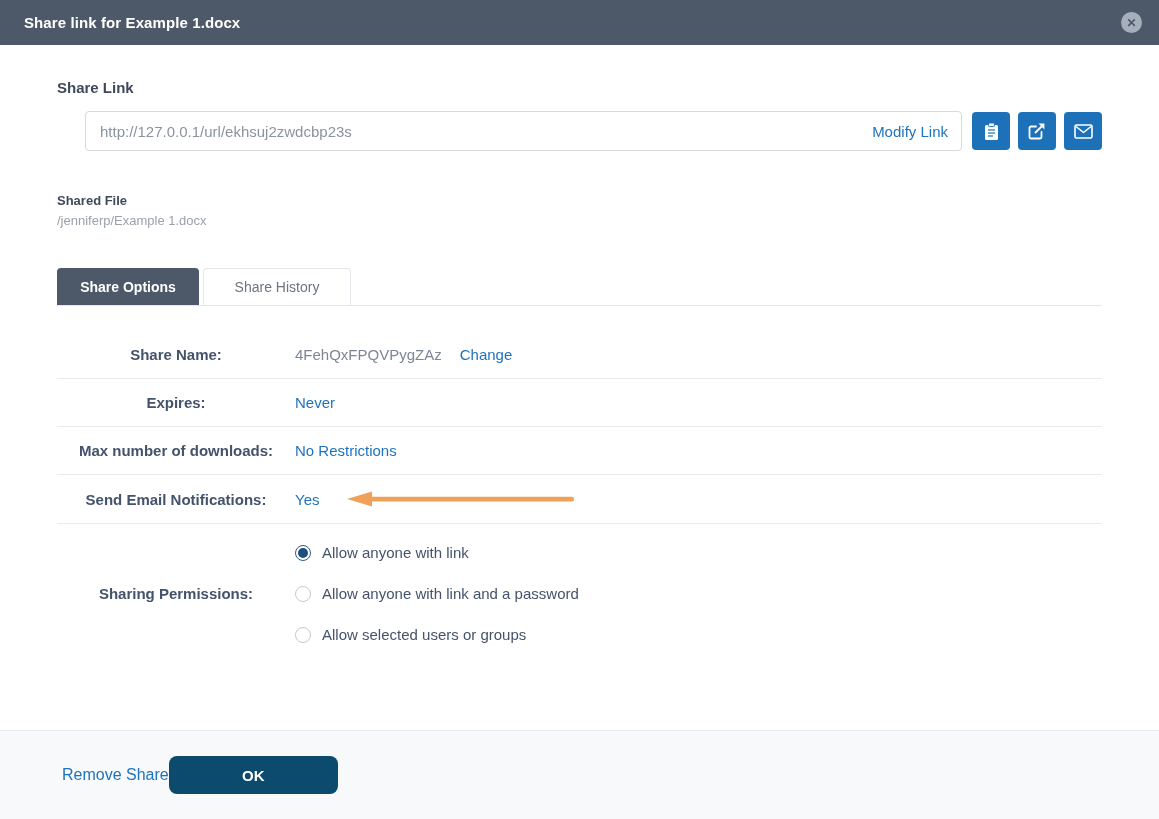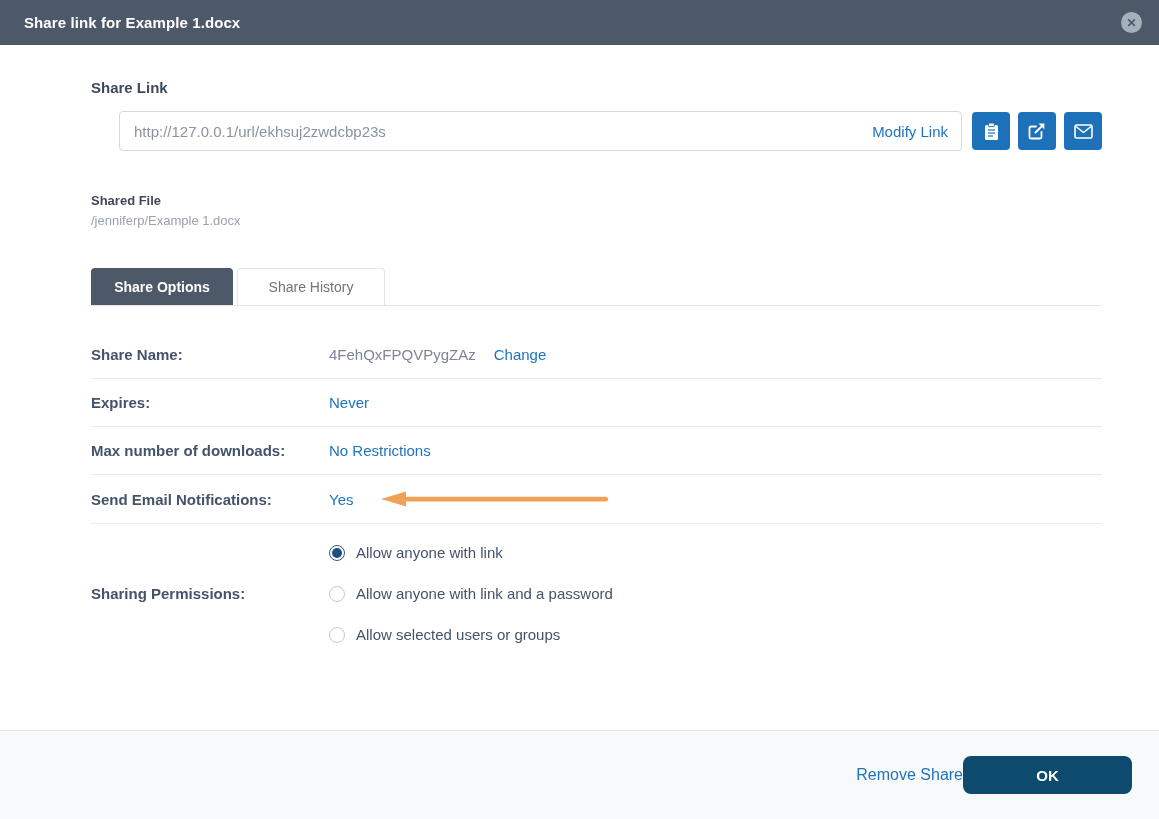--- a/index.html
+++ b/index.html
@@ -36,21 +36,21 @@
     align-items: center;
     justify-content: center;
     font-size: 12px;
     font-weight: bold;
     cursor: pointer;
     line-height: 1;
     user-select: none;
   }
 
   
-  .content { padding: 0 57px; margin-left: 34px; }
+  .content { padding: 0 57px; }
 
   .share-link-label {
     margin-top: 34px;
     font-size: 15px;
     font-weight: bold;
     color: #3E4A5B;
   }
 
   .link-row {
     display: flex;
@@ -145,20 +145,21 @@
     padding: 15px 0;
     border-bottom: 1px solid #E9ECEF;
   }
   .option-row.first { margin-top: 25px; }
   .option-row.last { border-bottom: none; padding: 20px 0 15px 0; }
   .option-label {
     width: 238px;
     flex: 0 0 238px;
     font-weight: bold;
     color: #44536B;
+    text-align: center;
   }
   .option-value-text { color: #7D8694; }
   .blue-link { color: #1E73BE; cursor: pointer; text-decoration: none; }
   .change-link { margin-left: 18px; }
   .arrow-wrap { margin-left: 28px; display: flex; align-items: center; }
 
   
   .radio-group { display: flex; flex-direction: column; gap: 24px; }
   .radio-row { display: flex; align-items: center; cursor: pointer; }
   .radio-circle {
@@ -182,21 +183,21 @@
 
   
   .modal-footer {
     position: absolute;
     left: 0; right: 0; bottom: 0;
     height: 89px;
     background: #F8F9FA;
     border-top: 1px solid #E9ECEF;
     display: flex;
     align-items: center;
-    justify-content: flex-end;
+    justify-content: flex-start;
     padding: 0 27px 0 62px;
   }
   .remove-share {
     color: #1E73BE;
     font-size: 16px;
     cursor: pointer;
   }
   .ok-btn {
     width: 169px;
     height: 38px;

